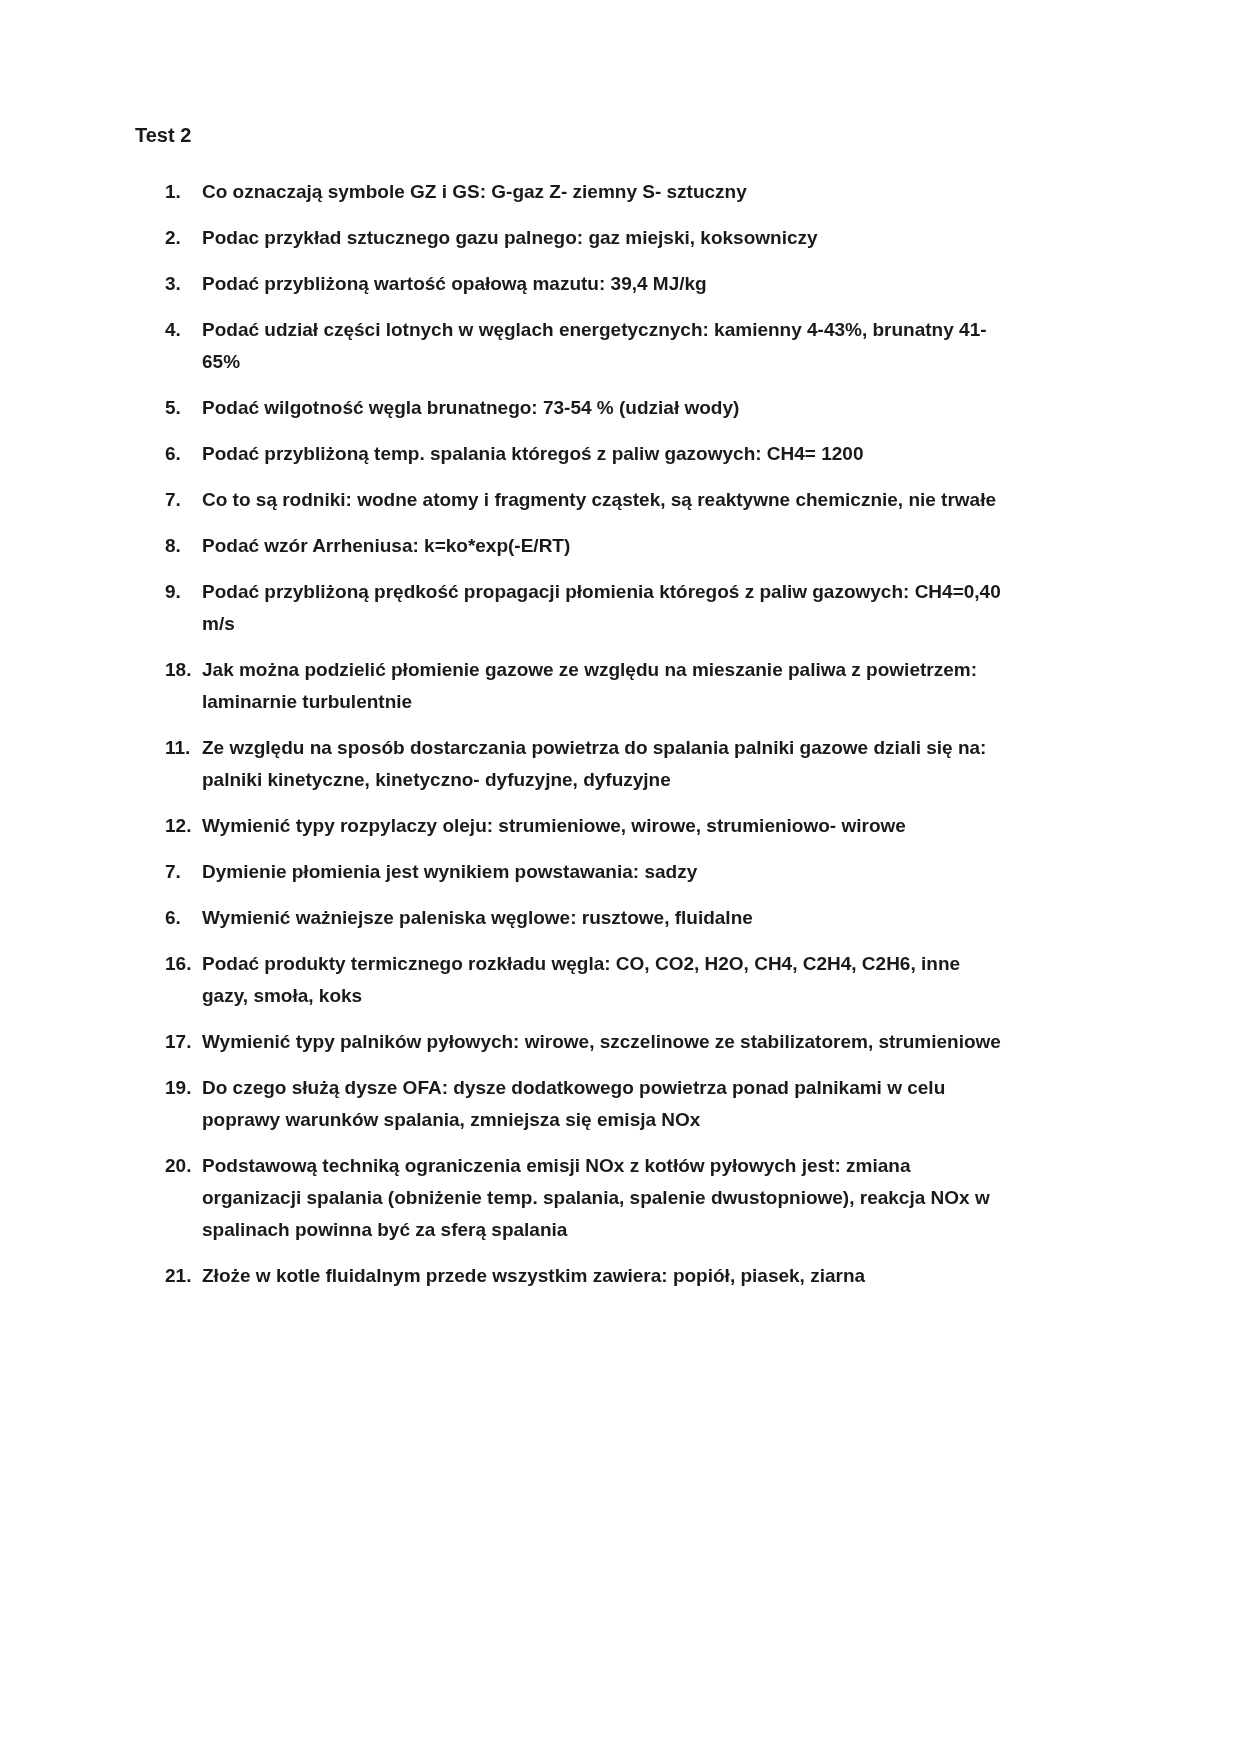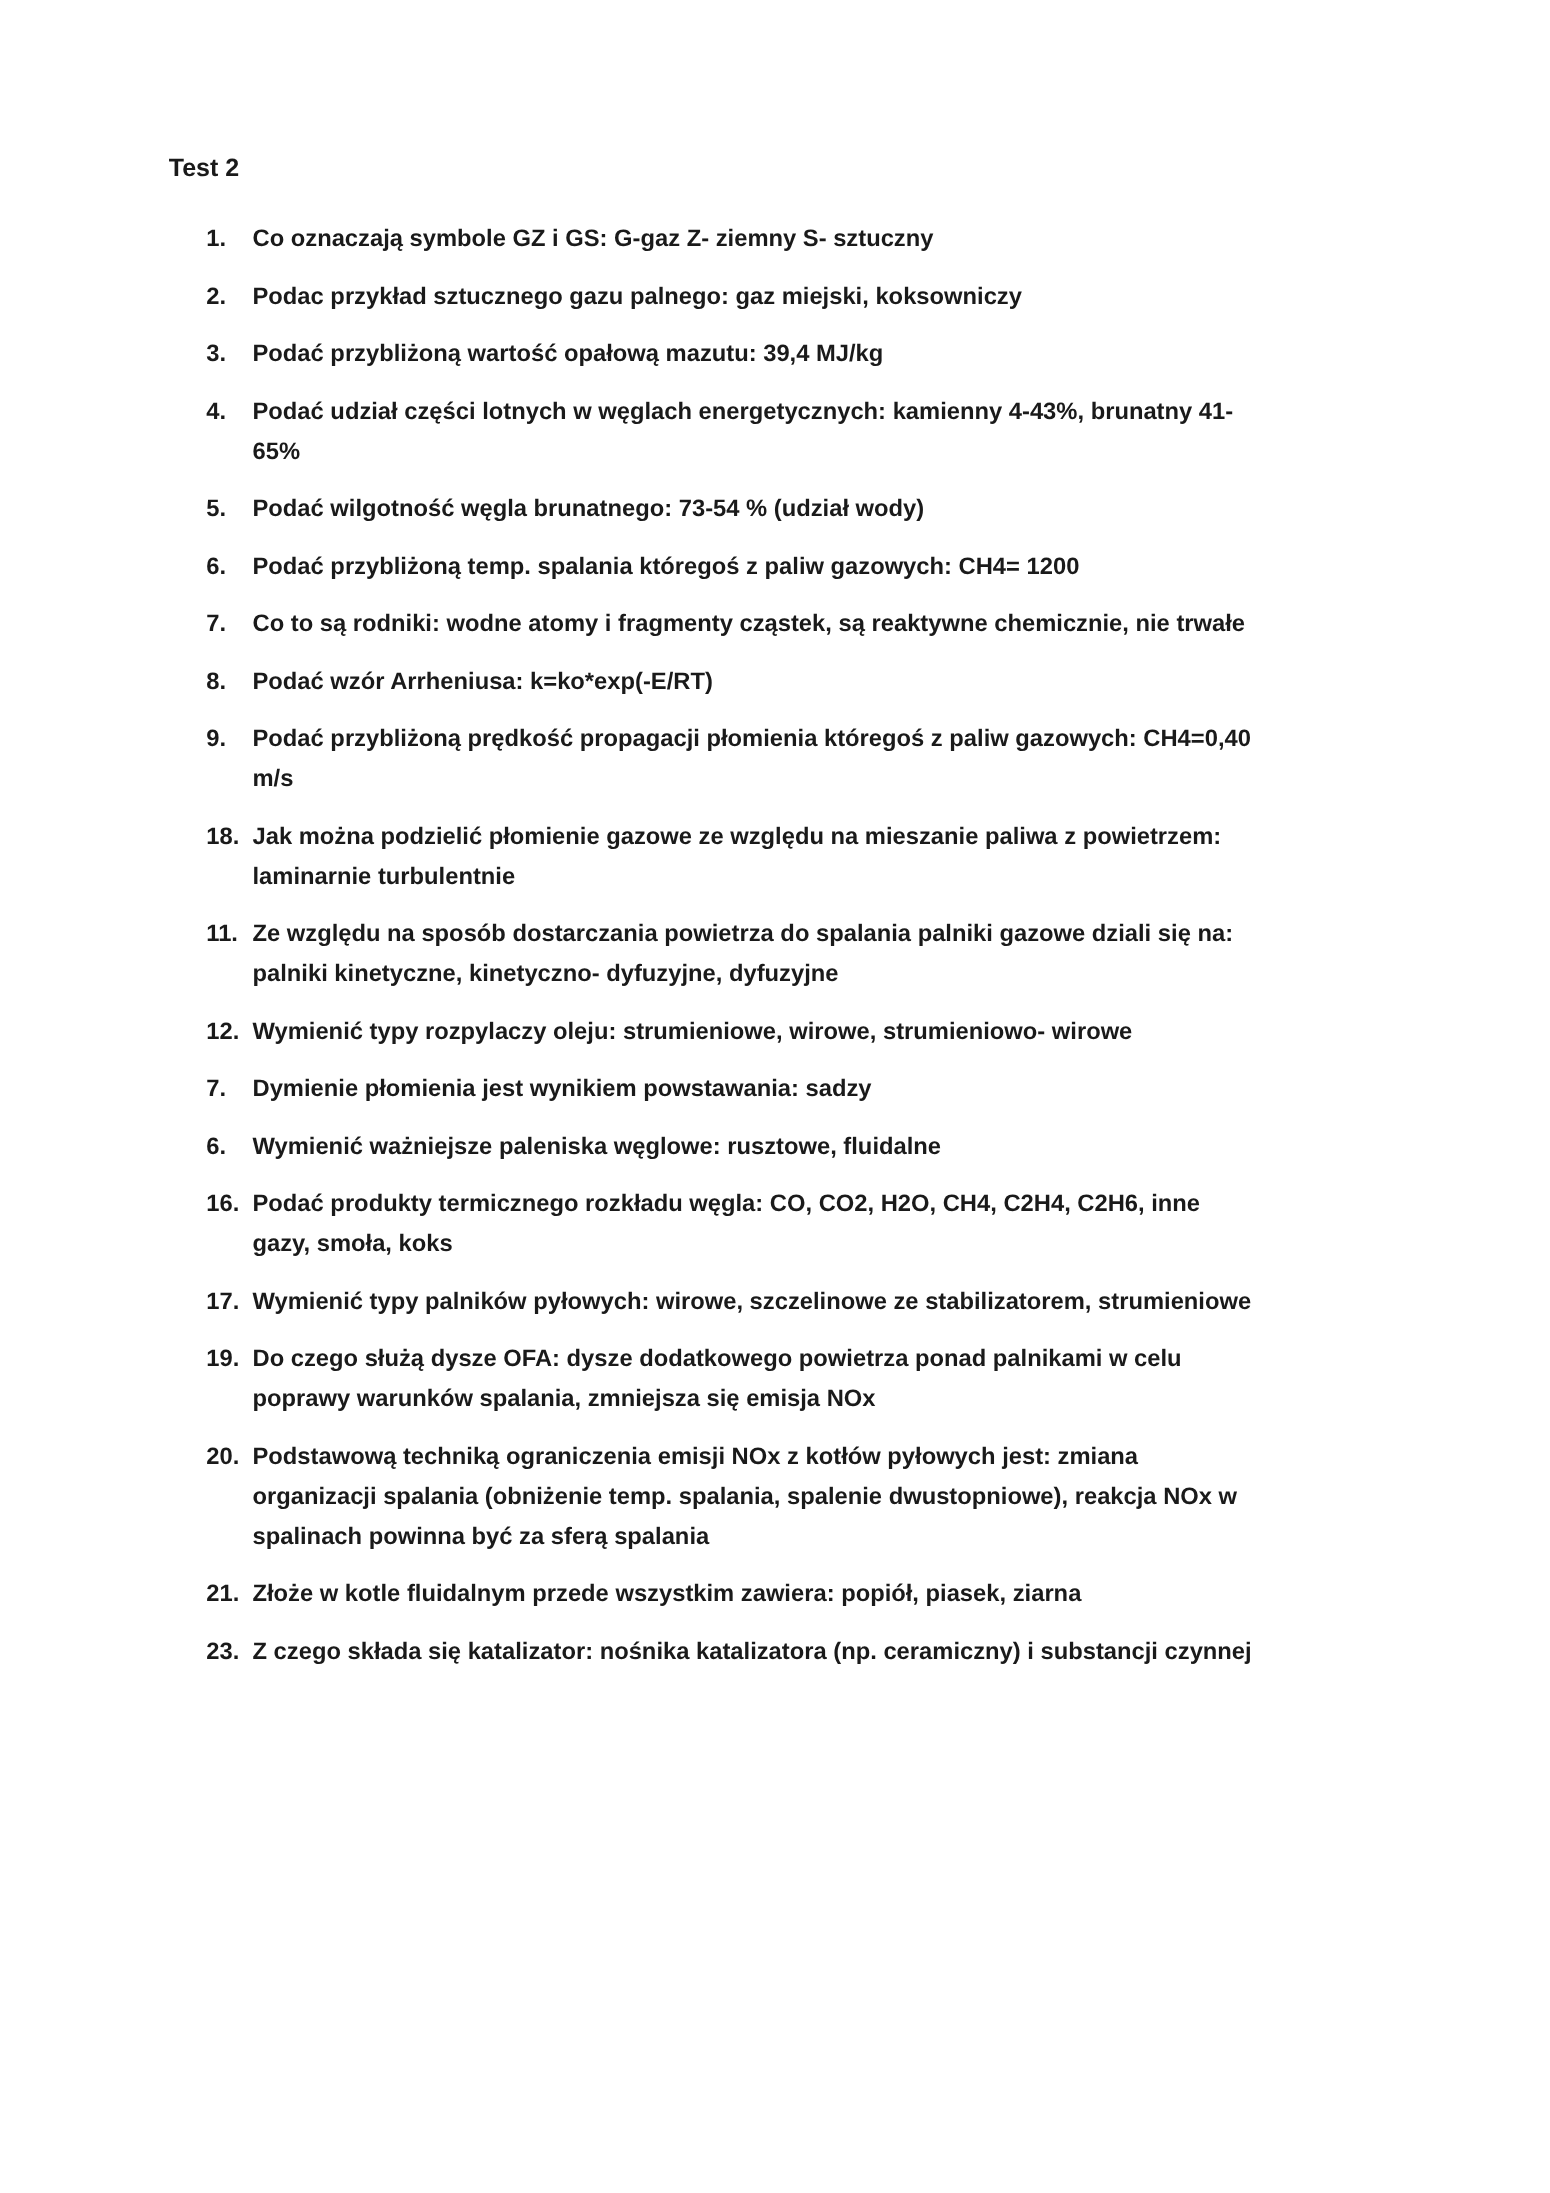--- a/index.html
+++ b/index.html
@@ -125,18 +125,14 @@
         <span class="txt">Do czego służą dysze OFA: dysze dodatkowego powietrza ponad palnikami w celu poprawy warunków spalania, zmniejsza się emisja NOx</span>
       </div>
       <div class="item">
         <span class="num">20.</span>
         <span class="txt">Podstawową techniką ograniczenia emisji NOx z kotłów pyłowych jest: zmiana organizacji spalania (obniżenie temp. spalania, spalenie dwustopniowe), reakcja NOx w spalinach powinna być za sferą spalania</span>
       </div>
       <div class="item">
         <span class="num">21.</span>
         <span class="txt">Złoże w kotle fluidalnym przede wszystkim zawiera: popiół, piasek, ziarna</span>
       </div>
-      <div class="item">
-        <span class="num">23.</span>
-        <span class="txt">Z czego składa się katalizator: nośnika katalizatora (np. ceramiczny) i substancji czynnej</span>
-      </div>
     </div>
 </div>
 
 </body></html>

